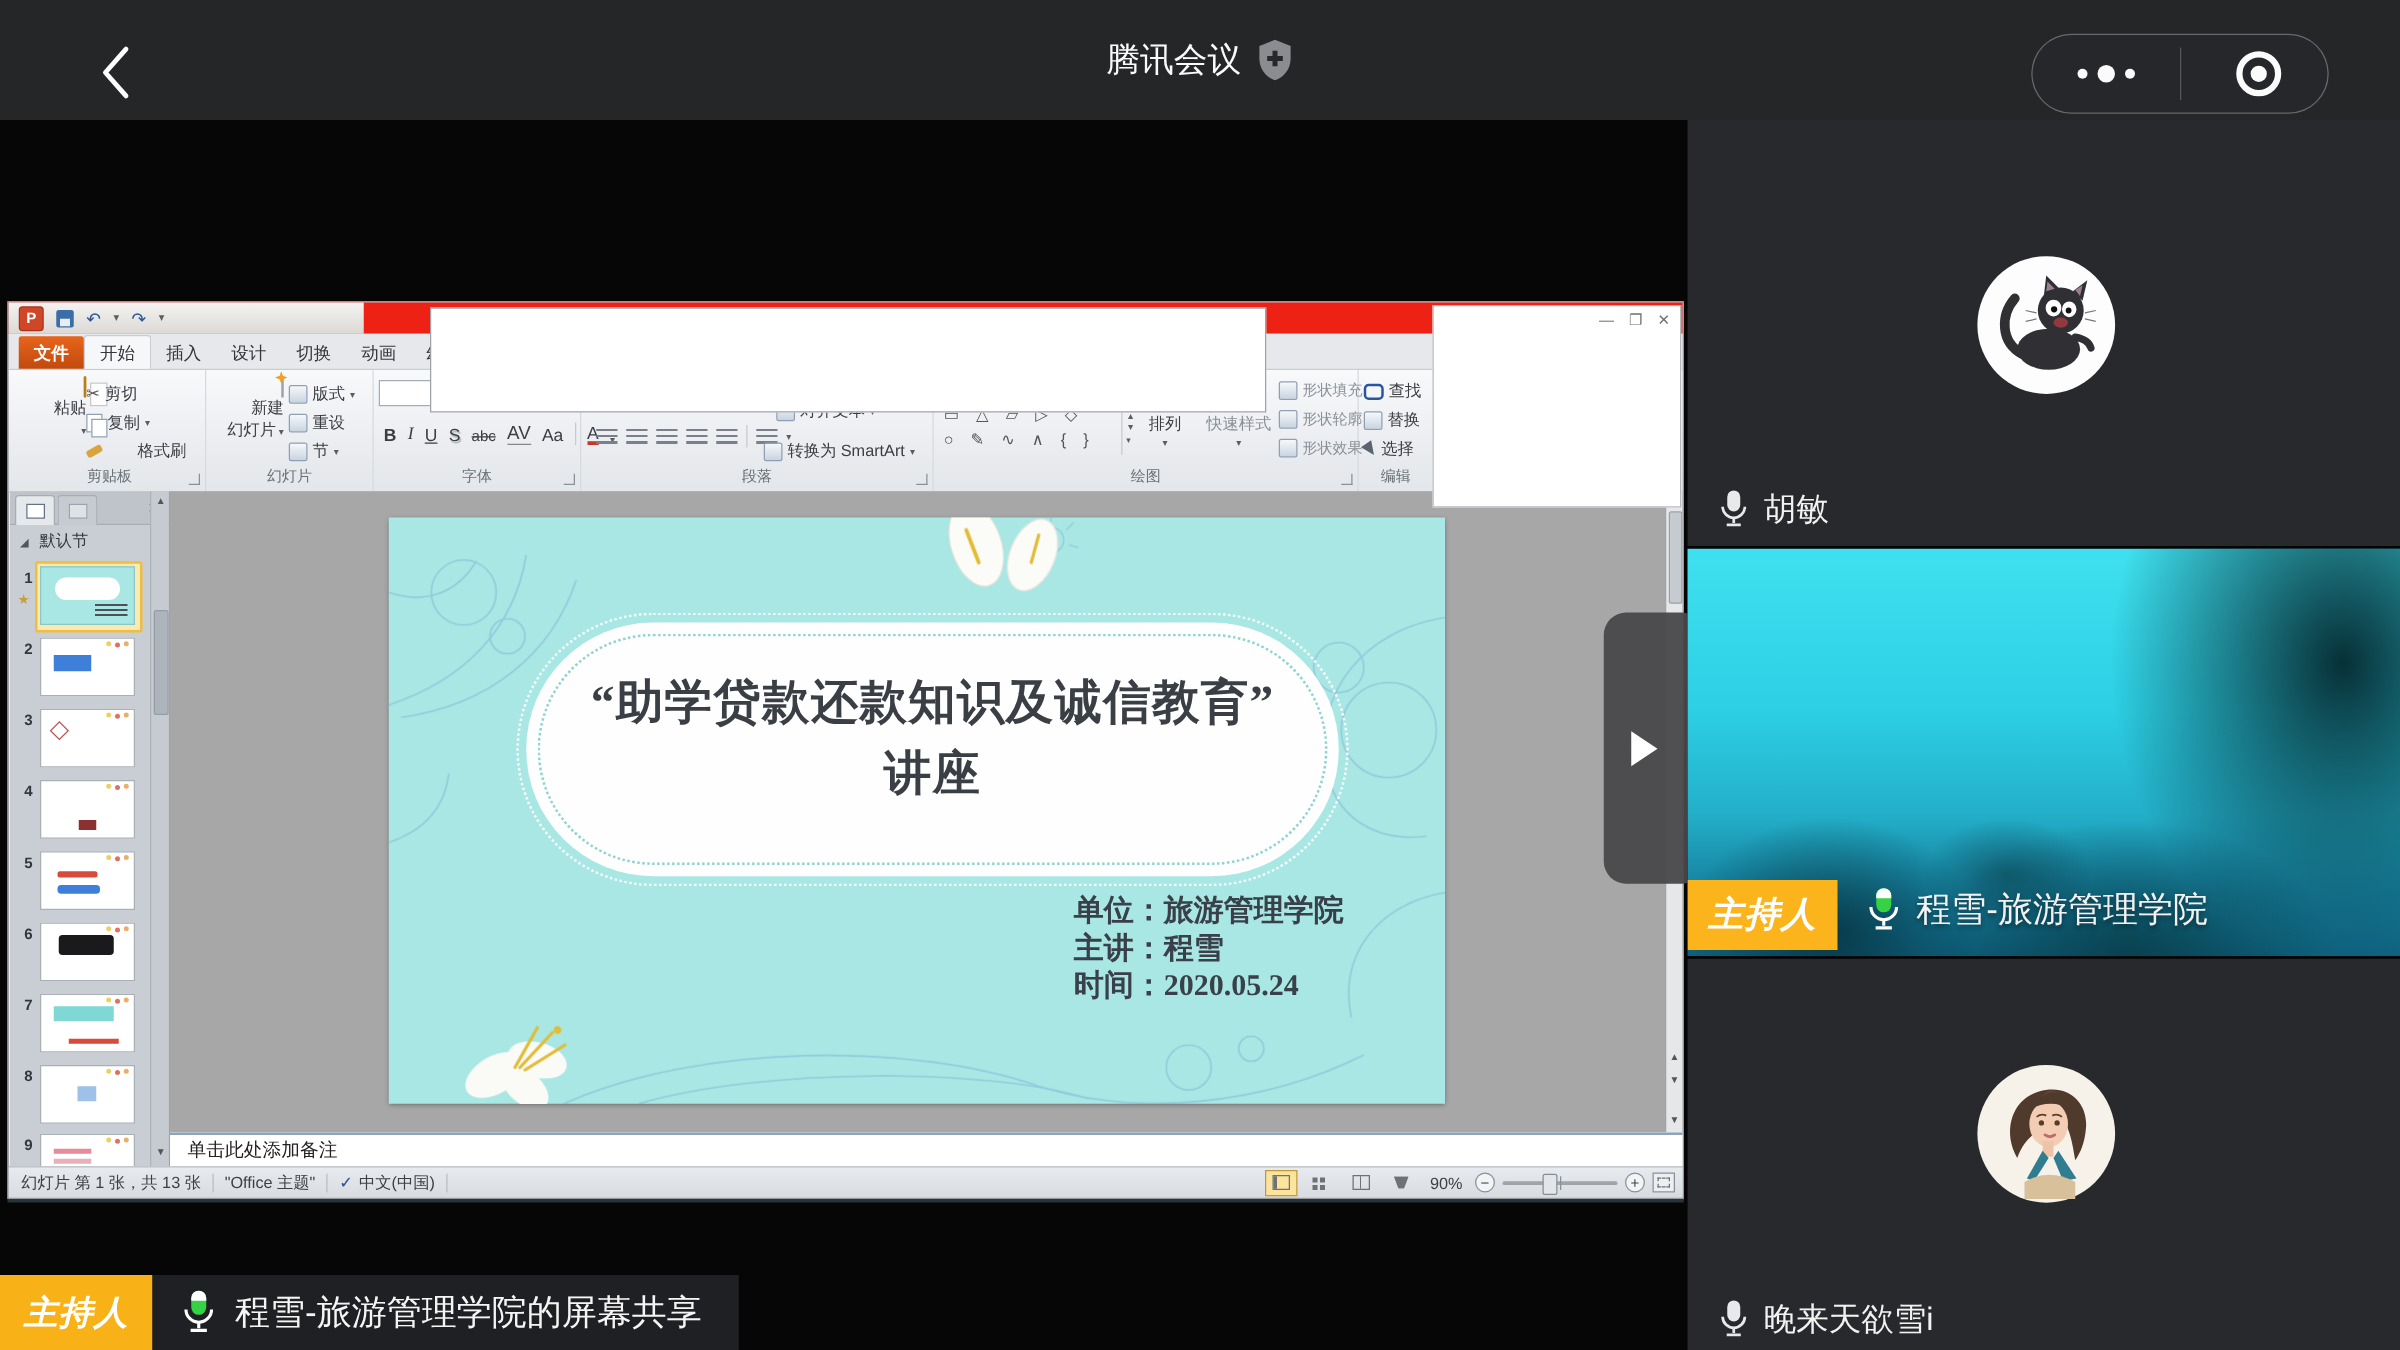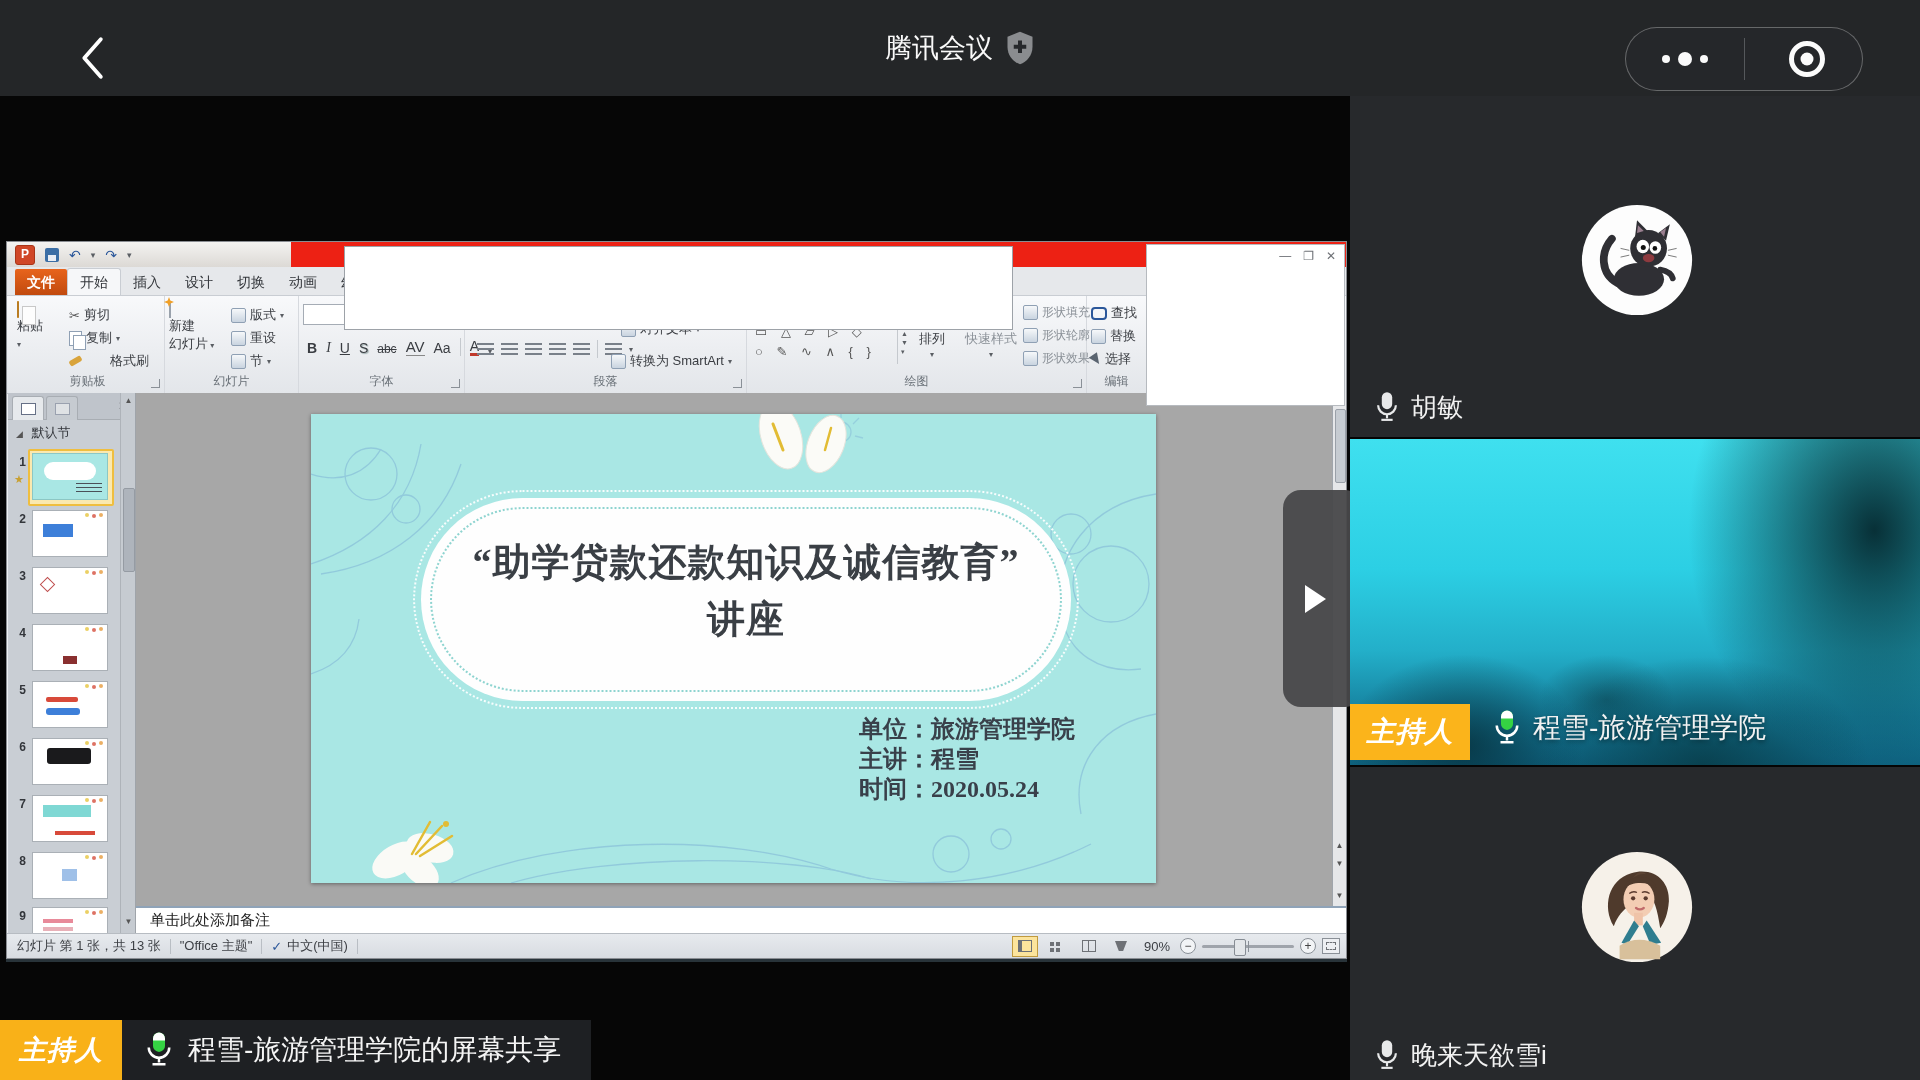--- a/index.html
+++ b/index.html
@@ -41,21 +41,21 @@
            border-bottom:1px solid #C9CDD3;display:flex;align-items:flex-end;padding-left:8px;box-sizing:border-box;}
   .tab{height:26px;line-height:26px;text-align:center;font-size:14px;color:#33363B;padding:0 12px;cursor:pointer;}
   .tab.file{background:linear-gradient(#E8641C,#C14A0E);color:#fff;border-radius:2px 2px 0 0;font-weight:bold;}
   .tab.active{background:#F6F7F9;border:1px solid #C9CDD3;border-bottom:none;border-radius:3px 3px 0 0;}
   .ribbon{position:absolute;left:0;top:54px;width:1339px;height:97px;
           background:linear-gradient(#F8F9FB,#ECEEF1 55%,#E3E6EA);border-bottom:1px solid #C3C7CC;}
   .rgroup{position:absolute;top:0;height:97px;border-right:1px solid #D6D9DE;box-sizing:border-box;}
   .rlabel{position:absolute;bottom:3px;left:0;width:100%;text-align:center;font-size:12px;color:#697077;}
   .launcher{position:absolute;right:4px;bottom:5px;width:8px;height:8px;
             border-left:1px solid #8A9097;border-top:1px solid #8A9097;transform:rotate(180deg);}
-  .rbtn-big{position:absolute;width:52px;text-align:left;cursor:pointer;}
+  .rbtn-big{position:absolute;width:52px;text-align:right;cursor:pointer;}
   .rbtn{position:absolute;display:flex;align-items:center;gap:4px;font-size:13px;cursor:pointer;white-space:nowrap;}
   .caret{font-size:8px;color:#5A5E63;}
   .icon-paste{width:22px;height:26px;background:#E3A23C;border:1px solid #B97C22;border-radius:3px;margin:0 auto;position:relative;}
   .icon-paste::after{content:"";position:absolute;left:4px;top:4px;width:12px;height:17px;background:#FDFDFD;border:1px solid #C8C8C8;}
   .icon-newslide{width:22px;height:26px;background:#FDFDFD;border:1px solid #9AA2AC;margin:0 auto;position:relative;}
   .icon-newslide::before{content:"";position:absolute;left:-6px;top:-5px;width:10px;height:10px;background:#F0A028;
       clip-path:polygon(50% 0,63% 35%,100% 50%,63% 65%,50% 100%,37% 65%,0 50%,37% 35%);}
   .mini-ico{width:13px;height:13px;background:linear-gradient(#F6F8FA,#C9D4E0);border:1px solid #8FA0B4;border-radius:2px;display:inline-block;}
   .scissors{color:#555;font-size:13px;}
   .copy-ico{width:11px;height:13px;border:1px solid #8FA0B4;background:#fff;position:relative;display:inline-block;}

